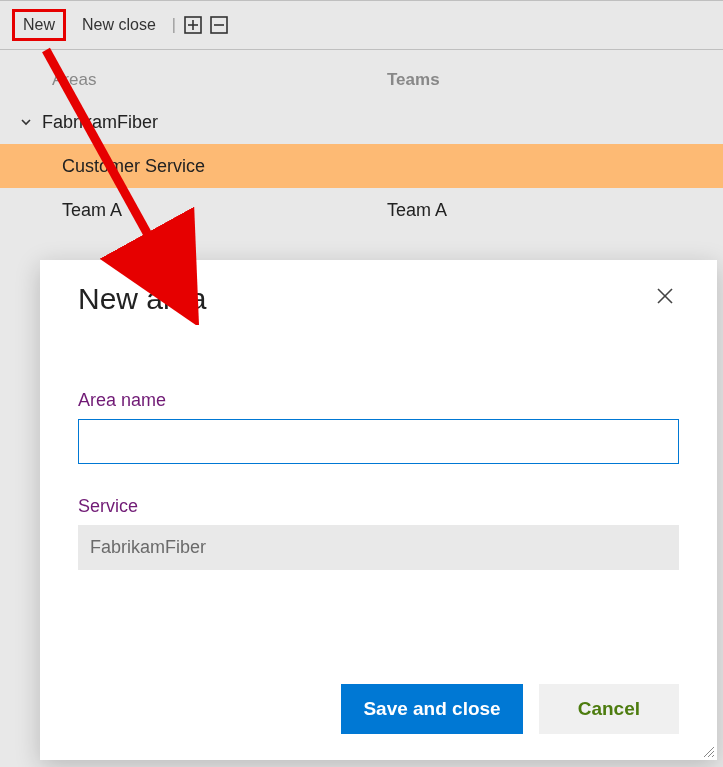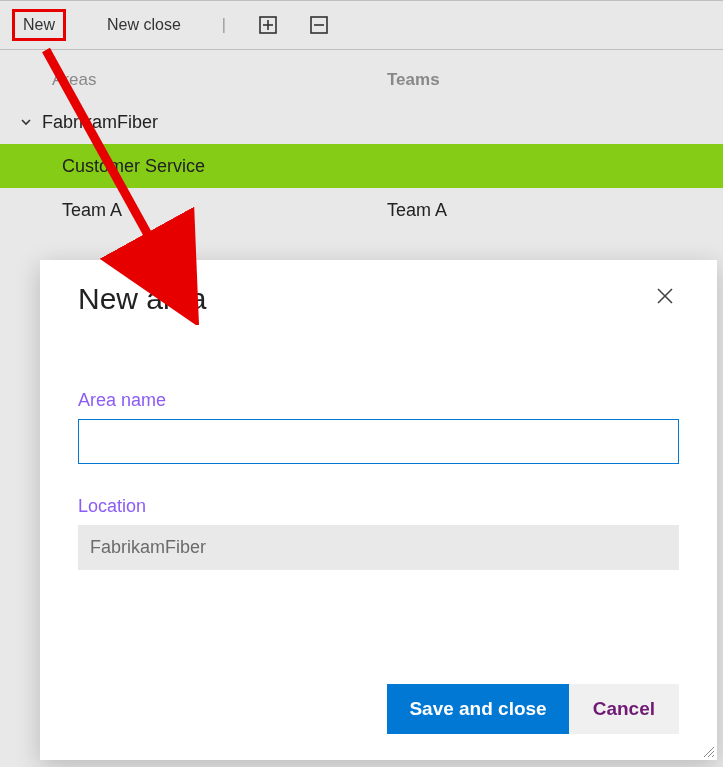--- a/index.html
+++ b/index.html
@@ -10,21 +10,21 @@
       height: 767px;
       position: relative;
       overflow: hidden;
     }
     .toolbar {
       display: flex;
       align-items: center;
       border-top: 1px solid #bfbfbf;
       border-bottom: 1px solid #bfbfbf;
       padding: 8px 12px;
-      gap: 33px;
+      gap: 8px;
       font-size: 16px;
       color: #333;
     }
     .toolbar .btn { cursor: pointer; padding: 4px 8px; }
     .new-btn {
       border: 3px solid #e60000;
       padding: 2px 8px;
       font-size: 16px;
     }
     .toolbar .sep { color: #999; }
@@ -47,21 +47,21 @@
     .tree { font-size: 18px; color: #222; }
     .tree-row {
       display: flex;
       align-items: center;
       height: 44px;
     }
     .tree-row .name-cell { width: 385px; display: flex; align-items: center; }
     .tree-row .team-cell { flex: 1; padding-left: 2px; }
     .tree-row.root .name-cell { padding-left: 18px; }
     .tree-row.child .name-cell { padding-left: 62px; }
-    .tree-row.selected { background: #84cc16; }
+    .tree-row.selected { background: #fdba74; }
     .chevron {
       width: 16px;
       height: 16px;
       margin-right: 8px;
       display: inline-flex;
       align-items: center;
       justify-content: center;
     }
     .dialog {
       position: absolute;
@@ -86,21 +86,21 @@
     .close-btn {
       cursor: pointer;
       width: 28px;
       height: 28px;
       display: flex;
       align-items: center;
       justify-content: center;
       color: #444;
     }
     .form-section { margin-top: 74px; }
-    .field-label { color: #8b5cf6; font-size: 18px; margin-bottom: 8px; }
+    .field-label { color: #701a75; font-size: 18px; margin-bottom: 8px; }
     .text-input {
       width: 100%;
       height: 45px;
       border: 1px solid #0078d4;
       outline: none;
       font-size: 17px;
       padding: 0 10px;
       font-family: inherit;
     }
     .location-group { margin-top: 32px; }
@@ -112,39 +112,39 @@
       font-size: 18px;
       padding: 0 12px;
       color: #6b6b6b;
       font-family: inherit;
     }
     .dialog-footer {
       position: absolute;
       right: 38px;
       bottom: 26px;
       display: flex;
-      gap: 0;
+      gap: 16px;
     }
     .primary-btn {
       background: #0078d4;
       color: #fff;
       border: none;
       font-size: 19px;
       font-weight: 600;
       padding: 14px 22px;
       cursor: pointer;
       font-family: inherit;
     }
     .secondary-btn {
       background: #f0f0f0;
-      color: #701a75;
+      color: #4d7c0f;
       border: none;
       font-size: 19px;
       font-weight: 600;
-      padding: 14px 24px;
+      padding: 14px 39px;
       cursor: pointer;
       font-family: inherit;
     }
     .resize-grip {
       position: absolute;
       right: 2px;
       bottom: 2px;
       width: 14px;
       height: 14px;
     }
@@ -216,21 +216,21 @@
           <line x1="2" y1="2" x2="16" y2="16" stroke="#444" stroke-width="1.6"></line>
           <line x1="16" y1="2" x2="2" y2="16" stroke="#444" stroke-width="1.6"></line>
         </svg>
     </div>
   </div>
 
   <div class="form-section">
     <div class="field-label">Area name</div>
     <input class="text-input" type="text" value="" style="">
     <div class="location-group">
-      <div class="field-label">Location</div>
+      <div class="field-label">Service</div>
       <input class="location-input" type="text" readonly="" value="FabrikamFiber" style="">
     </div>
   </div>
 
   <div class="dialog-footer">
     <button class="primary-btn">Save and close</button>
     <button class="secondary-btn">Cancel</button>
   </div>
 
   <div class="resize-grip">

